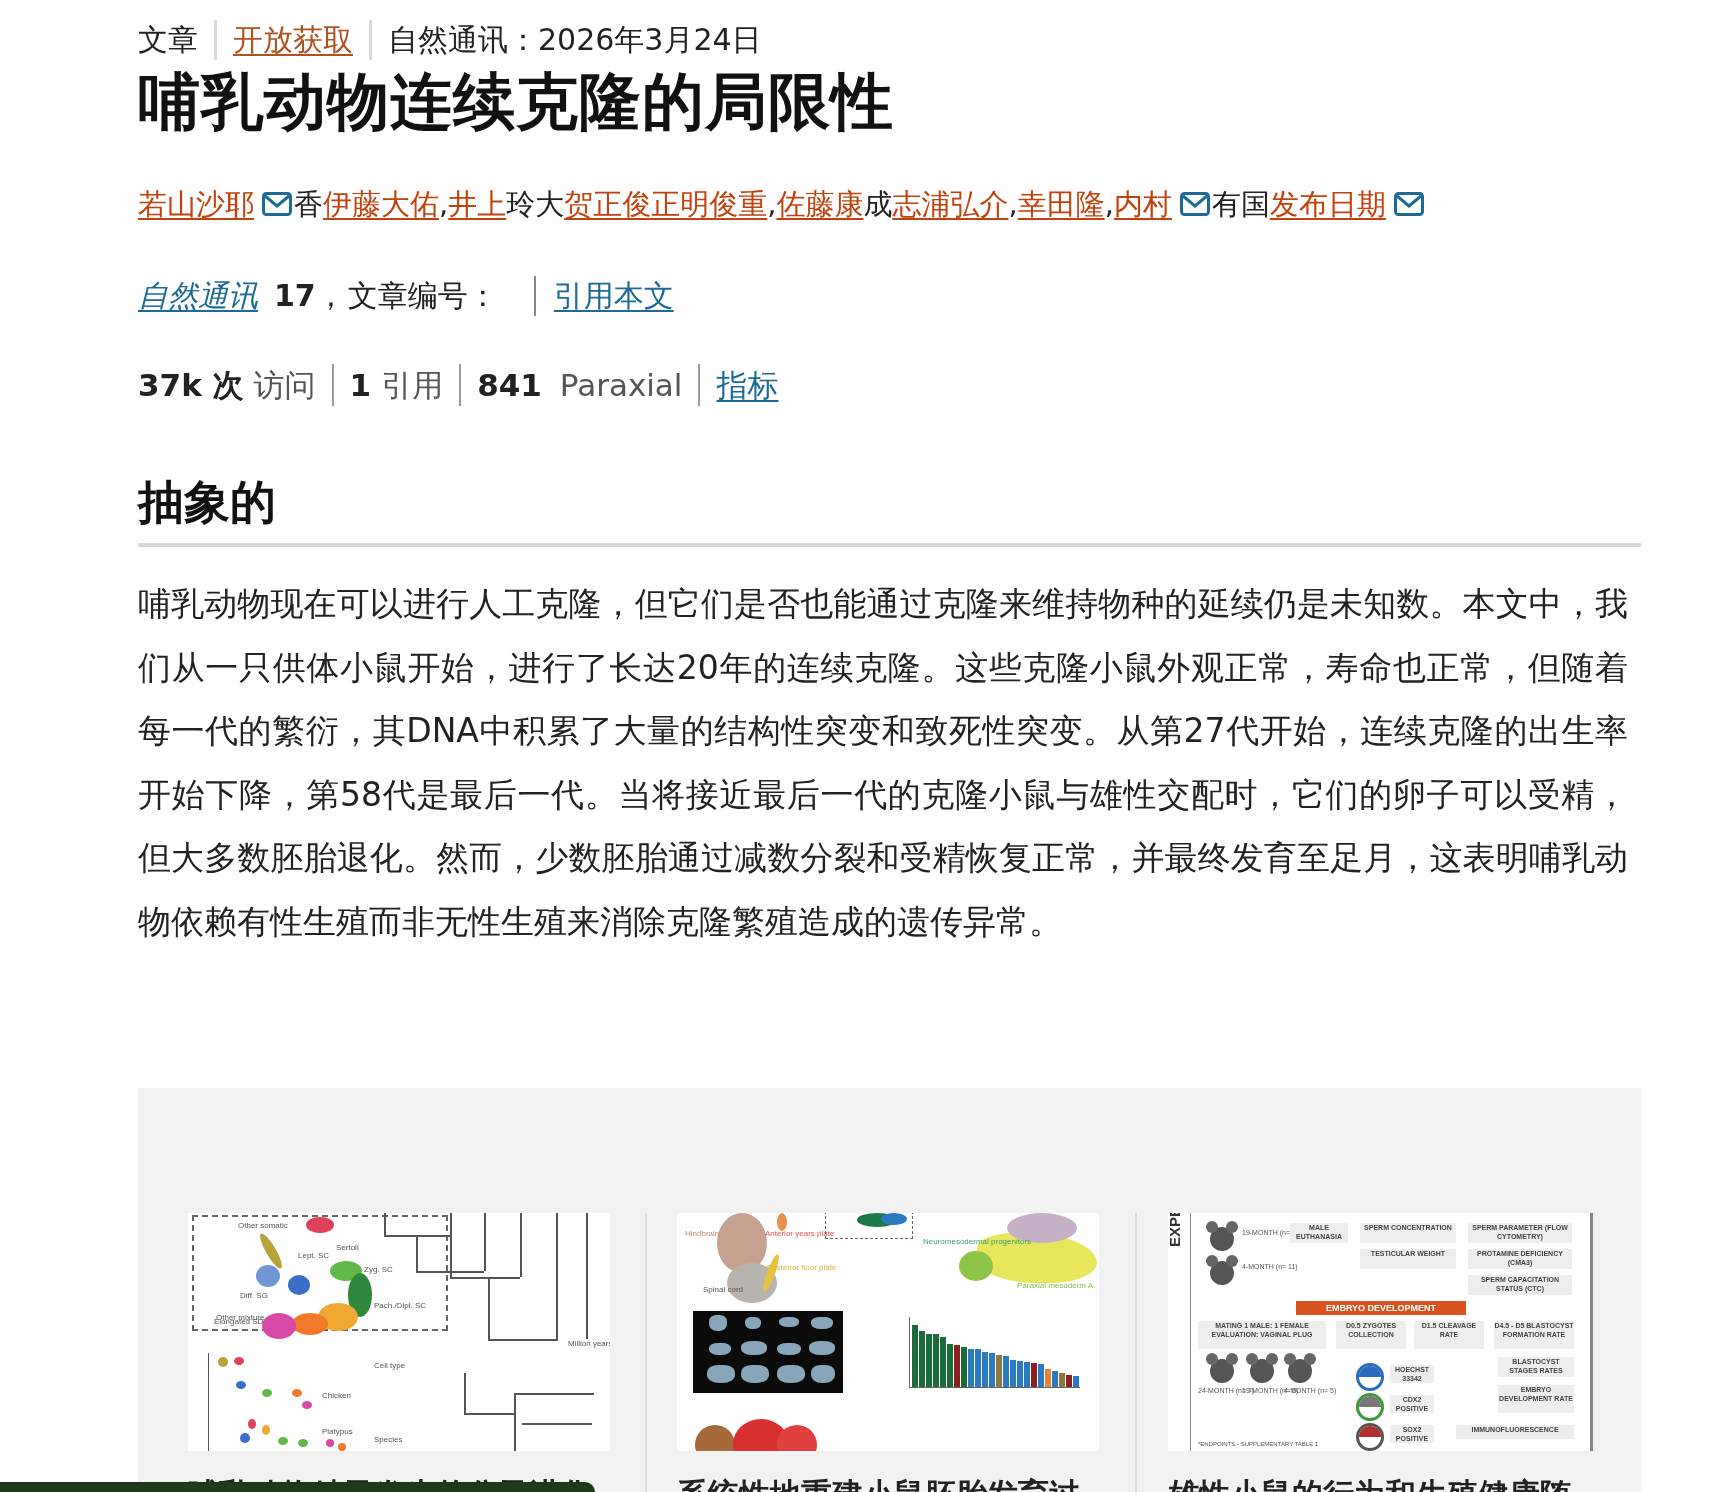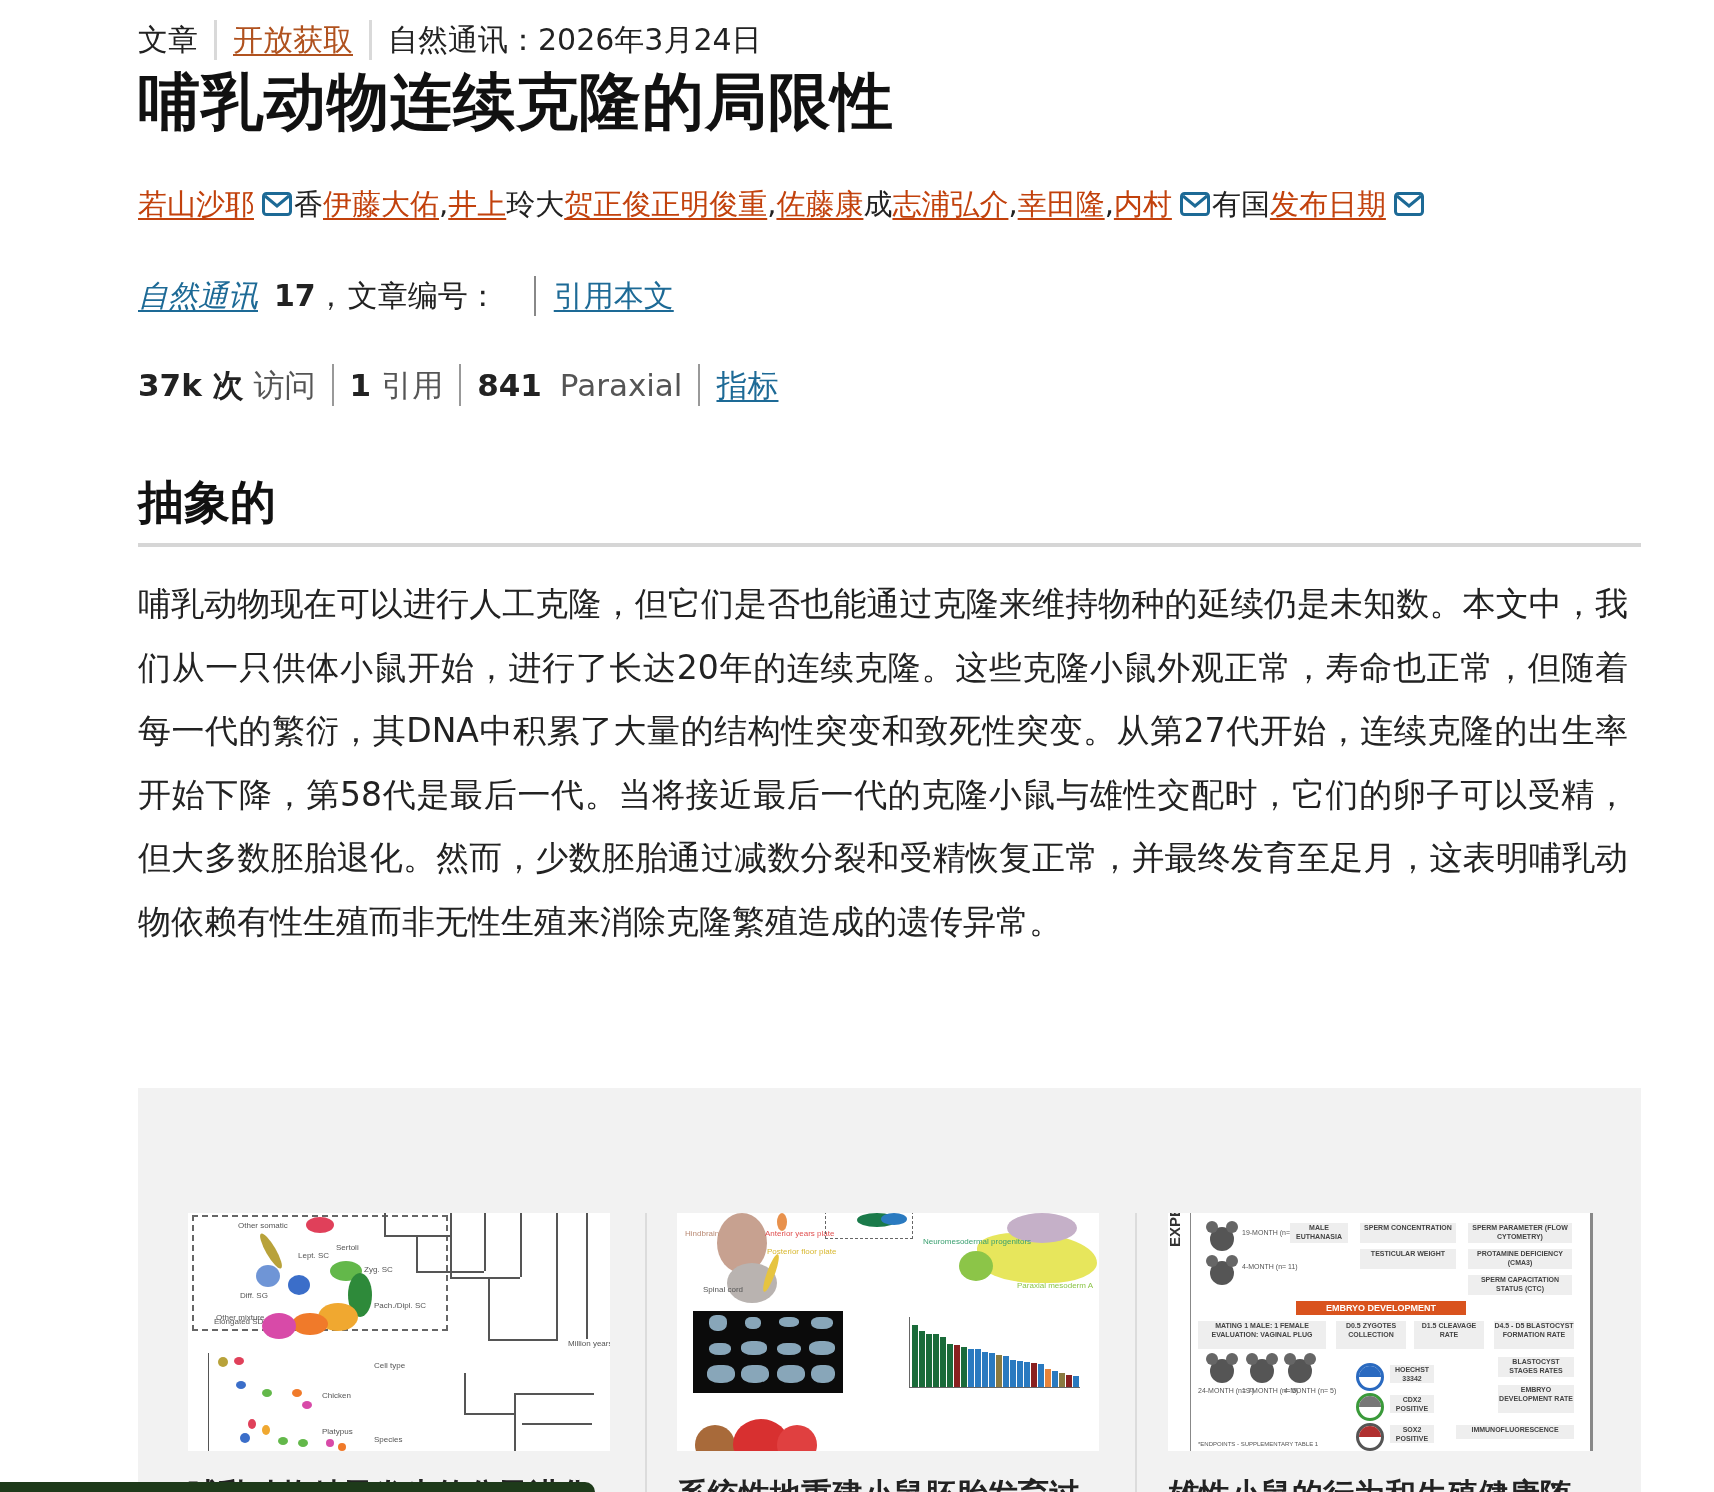--- a/index.html
+++ b/index.html
@@ -186,21 +186,21 @@
   <div class="card-div" style="left:507px;"></div>
 
   <div class="card" style="left:539px;">
     <div class="thumb">
       <div class="blob" style="left:40px;top:0;width:50px;height:60px;background:#b98a74;opacity:0.8;"></div>
       <div class="blob" style="left:50px;top:50px;width:50px;height:40px;background:#b9b3b0;"></div>
       <div class="blob" style="left:90px;top:40px;width:8px;height:40px;background:#e6c440;transform:rotate(20deg);"></div>
       <div class="blob" style="left:100px;top:0;width:10px;height:18px;background:#e8914c;"></div>
       <span class="tiny-txt" style="left:8px;top:16px;color:#b98a74;">Hindbrain</span>
       <span class="tiny-txt" style="left:88px;top:16px;color:#e05050;">Anterior years plate</span>
-      <span class="tiny-txt" style="left:90px;top:34px;color:#d8b830;text-align:center;">Posterior floor plate</span>
+      <span class="tiny-txt" style="left:90px;top:50px;color:#d8b830;text-align:center;">Posterior floor plate</span>
       <span class="tiny-txt" style="left:26px;top:72px;">Spinal cord</span>
       <div class="dash-box" style="left:148px;top:-2px;width:86px;height:26px;border-width:1px;"></div>
       <div class="blob" style="left:180px;top:0;width:40px;height:14px;background:#1a7a4a;"></div>
       <div class="blob" style="left:204px;top:0;width:26px;height:12px;background:#2a7ac0;"></div>
       <div class="blob" style="left:300px;top:20px;width:120px;height:50px;background:#e4e34a;opacity:0.9;border-radius:30% 60% 40% 50%;"></div>
       <div class="blob" style="left:330px;top:0;width:70px;height:30px;background:#c5b0c8;"></div>
       <div class="blob" style="left:282px;top:38px;width:34px;height:30px;background:#8cc548;"></div>
       <span class="tiny-txt" style="left:246px;top:24px;color:#3aa070;">Neuromesodermal progenitors</span>
       <span class="tiny-txt" style="left:340px;top:68px;color:#8cc548;">Paraxial mesoderm A</span>
       <div class="micro" style="left:16px;top:98px;width:150px;height:82px;">

